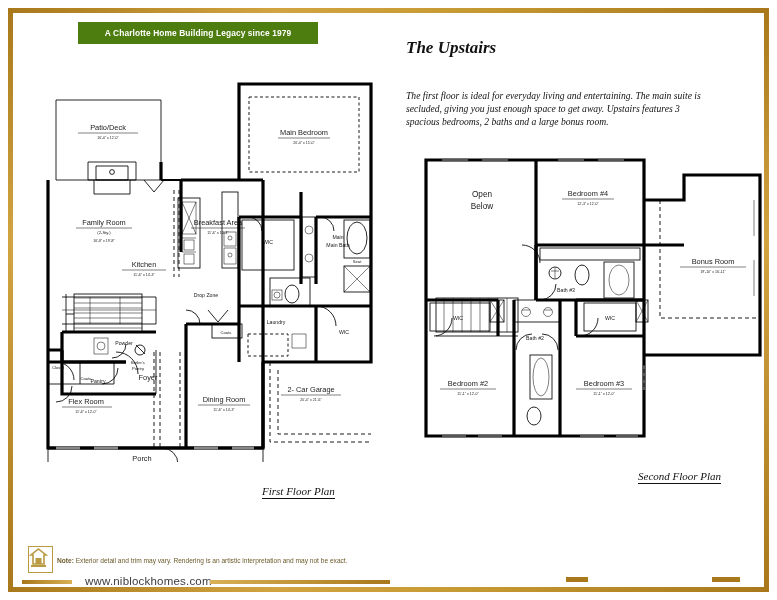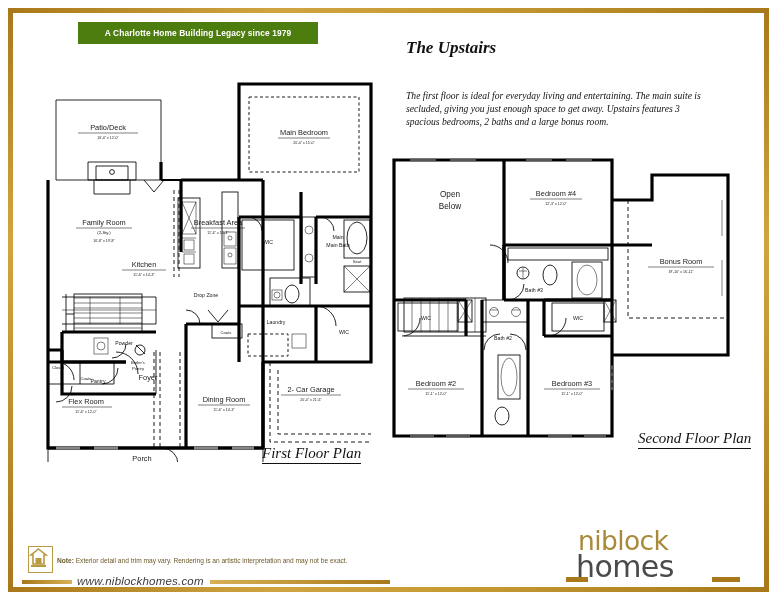--- a/index.html
+++ b/index.html
@@ -35,46 +35,46 @@
   }
   .plan-desc{
     position:absolute;left:406px;top:70px;width:300px;
     font-family:"Liberation Serif", serif;font-size:9.6px;font-style:italic;
     color:#111;line-height:1.33;margin-top:20px;
   }
 
   
   .plan{position:absolute;}
   #first-floor{left:26px;top:62px;width:350px;height:400px;}
-  #second-floor{left:376px;top:140px;width:360px;height:320px;}
+  #second-floor{left:408px;top:140px;width:360px;height:320px;}
   .plan svg{display:block;width:100%;height:100%;}
 
   .plan-title{
     position:absolute;font-family:"Liberation Serif", serif;font-style:italic;
-    font-size:15px;color:#111;border-bottom:1.3px solid #111;padding-bottom:1px;
+    font-size:11px;color:#111;border-bottom:1.3px solid #111;padding-bottom:1px;
     white-space:nowrap;
+    margin-top:40px;
   }
   #first-floor-title{left:262px;top:445px;}
   #second-floor-title{left:638px;top:430px;}
 
   
   .footer-note{
     position:absolute;left:57px;top:557px;font-size:6.6px;color:#6b5a2a;
     white-space:nowrap;
   }
   .footer-note b{color:#6b5a2a;}
   .eho{
     position:absolute;left:28px;top:546px;width:23px;height:25px;
     border:1.6px solid #b89a42;
   }
   .eho svg{display:block;}
   .website{
-    position:absolute;left:77px;top:575px;font-size:11.5px;color:#3b3b3b;
+    position:absolute;left:85px;top:575px;font-size:11.5px;color:#3b3b3b;
     letter-spacing:.2px;
-    font-style:italic;
   }
   .rule-left{position:absolute;left:22px;top:580px;width:50px;height:4px;
      background:linear-gradient(90deg,#a8781a,#d8b055);}
   .rule-right{position:absolute;left:210px;top:580px;width:180px;height:4px;
      background:linear-gradient(90deg,#d8b055,#a8781a);}
 
   
   .logo{position:absolute;left:578px;top:528px;width:160px;height:60px;}
   .logo .niblock{
     font-family:"DejaVu Sans", sans-serif;font-size:26.5px;color:#a98a3a;
@@ -417,20 +417,16 @@
   </div>
   <div class="footer-note">
     <b>Note:</b>
     <span>Exterior detail and trim may vary. Rendering is an artistic interpretation and may not be exact.</span>
   </div>
 
   <div class="rule-left"></div>
   <div class="website">www.niblockhomes.com</div>
   <div class="rule-right"></div>
 
-  <div class="logo">
-    <div class="niblock">niblock</div>
-    <div class="homes">homes</div>
-  </div>
   <div class="logo-rule-l"></div>
   <div class="logo-rule-r"></div>
 
 </div>
 
 </body></html>

